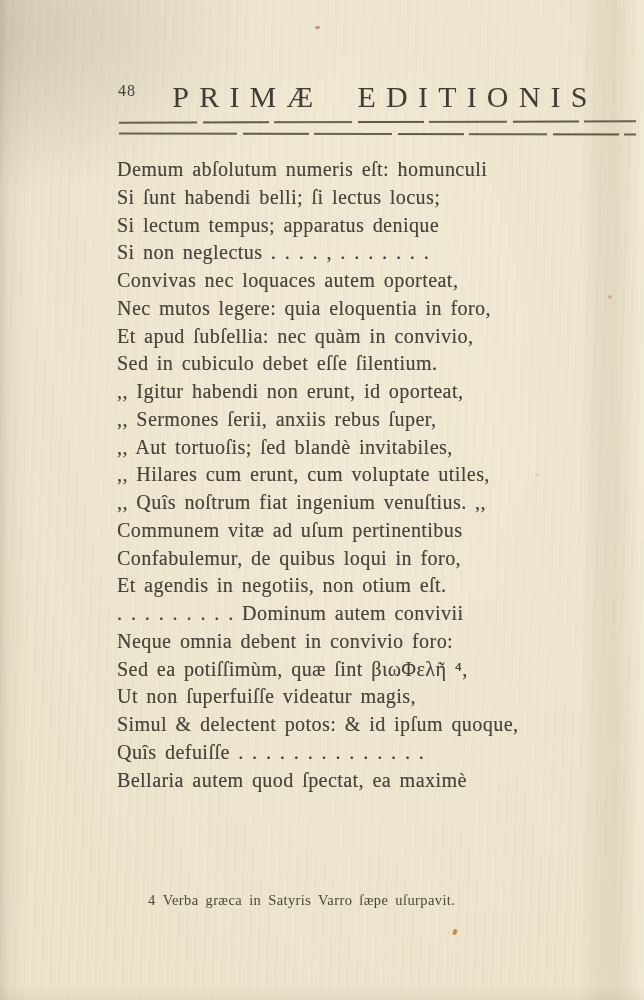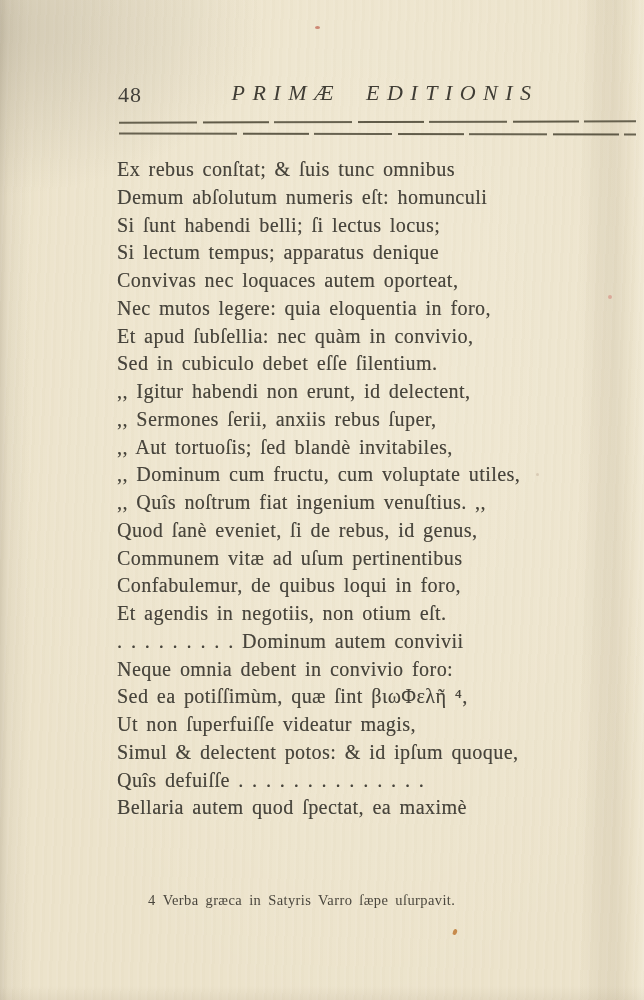--- a/index.html
+++ b/index.html
@@ -15,25 +15,25 @@
       linear-gradient(90deg, rgba(125,113,92,0.20) 0px, rgba(125,113,92,0.07) 8px, rgba(125,113,92,0) 30px),
       linear-gradient(90deg, rgba(0,0,0,0) 580px, rgba(148,132,102,0.10) 600px, rgba(148,132,102,0.12) 615px, rgba(148,132,102,0.02) 632px, rgba(255,252,240,0.25) 644px),
       linear-gradient(0deg, rgba(140,125,100,0.10) 0px, rgba(140,125,100,0) 14px),
       repeating-linear-gradient(92deg, rgba(255,255,255,0.05) 0px 2px, rgba(203,190,158,0.05) 2px 5px, rgba(255,255,255,0) 5px 9px),
       radial-gradient(ellipse at 55% 38%, rgba(255,253,244,0.25), rgba(255,253,244,0) 75%),
       #ece3cb;
   }
   
   .page-number{
     position:absolute;left:118px;top:82px;
-    font-size:22px;color:#43403a;letter-spacing:1px;
+    font-size:16px;color:#43403a;letter-spacing:1px;
   }
   .running-title{
     position:absolute;left:150px;top:80px;width:470px;
-    text-align:center;font-style:italic;font-size:22px;
+    text-align:center;font-size:30px;
     letter-spacing:0.34em;word-spacing:0.55em;color:#403d35;
     white-space:nowrap;
   }
   
   .rule{
     position:absolute;left:119px;width:517px;height:2px;
     background:repeating-linear-gradient(90deg,
       #55503e 0px 78px, rgba(85,80,62,0) 78px 84px,
       #4d4836 84px 150px, rgba(85,80,62,0) 150px 155px);
     opacity:0.88;
@@ -68,34 +68,33 @@
 <div class="scan-page">
 
   <div class="page-number">48</div>
 
   <div class="running-title">PRIMÆ EDITIONIS</div>
 
   <div class="rule rule-top"></div>
   <div class="rule rule-bottom"></div>
 
   <div class="poem">
-      <div class="poem-line">Ex rebus conſtat; &amp; ſuis tunc omnibus</div>
       <div class="poem-line">Demum abſolutum numeris eſt: homunculi</div>
       <div class="poem-line">Si ſunt habendi belli; ſi lectus locus;</div>
       <div class="poem-line">Si lectum tempus; apparatus denique</div>
+      <div class="poem-line">Si non neglectus . . . . , . . . . . . .</div>
       <div class="poem-line">Convivas nec loquaces autem oporteat,</div>
       <div class="poem-line">Nec mutos legere: quia eloquentia in foro,</div>
       <div class="poem-line">Et apud ſubſellia: nec quàm in convivio,</div>
       <div class="poem-line">Sed in cubiculo debet eſſe ſilentium.</div>
-      <div class="poem-line">,, Igitur habendi non erunt, id delectent,</div>
+      <div class="poem-line">,, Igitur habendi non erunt, id oporteat,</div>
       <div class="poem-line">,, Sermones ſerii, anxiis rebus ſuper,</div>
       <div class="poem-line">,, Aut tortuoſis; ſed blandè invitabiles,</div>
-      <div class="poem-line">,, Dominum cum fructu, cum voluptate utiles,</div>
+      <div class="poem-line">,, Hilares cum erunt, cum voluptate utiles,</div>
       <div class="poem-line">,, Quîs noſtrum fiat ingenium venuſtius. ,,</div>
-      <div class="poem-line">Quod ſanè eveniet, ſi de rebus, id genus,</div>
       <div class="poem-line">Communem vitæ ad uſum pertinentibus</div>
       <div class="poem-line">Confabulemur, de quibus loqui in foro,</div>
       <div class="poem-line">Et agendis in negotiis, non otium eſt.</div>
       <div class="poem-line">. . . . . . . . . Dominum autem convivii</div>
       <div class="poem-line">Neque omnia debent in convivio foro:</div>
       <div class="poem-line">Sed ea potiſſimùm, quæ ſint βιωΦελῆ ⁴,</div>
       <div class="poem-line">Ut non ſuperfuiſſe videatur magis,</div>
       <div class="poem-line">Simul &amp; delectent potos: &amp; id ipſum quoque,</div>
       <div class="poem-line">Quîs defuiſſe . . . . . . . . . . . . . .</div>
       <div class="poem-line">Bellaria autem quod ſpectat, ea maximè</div>

